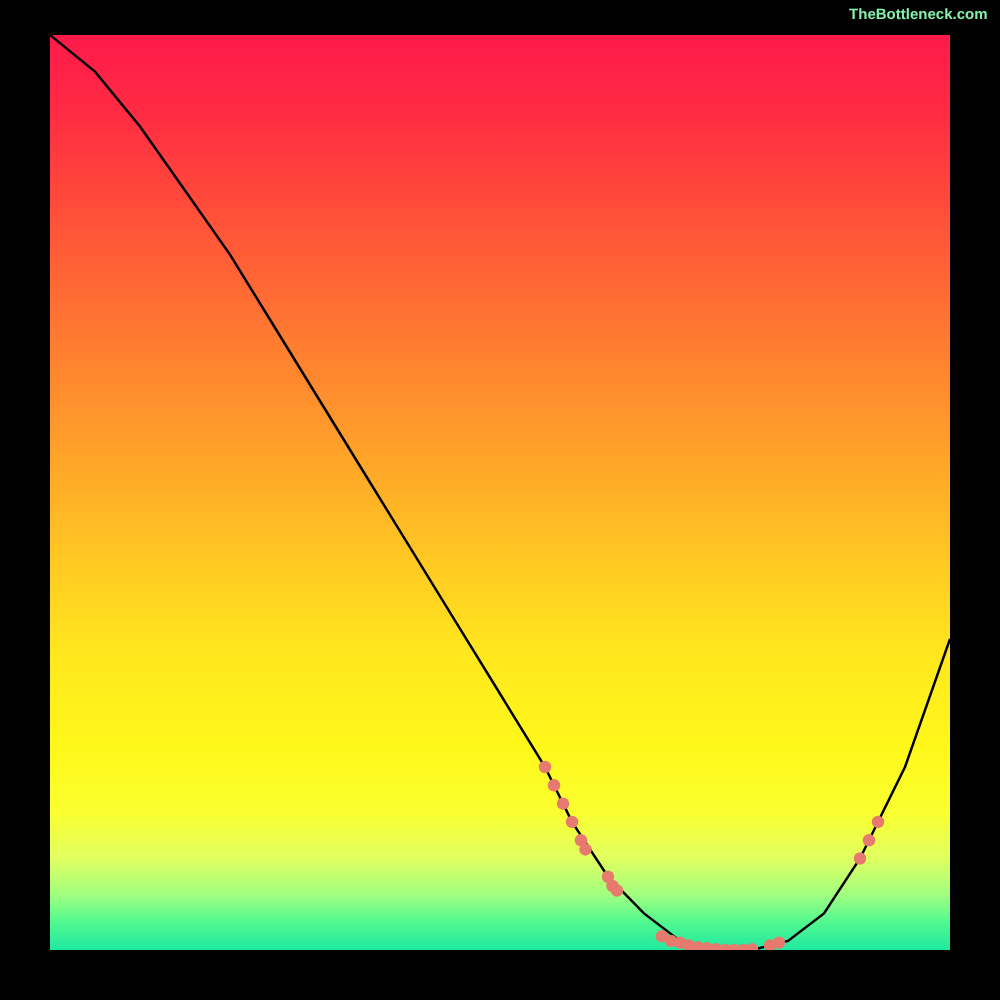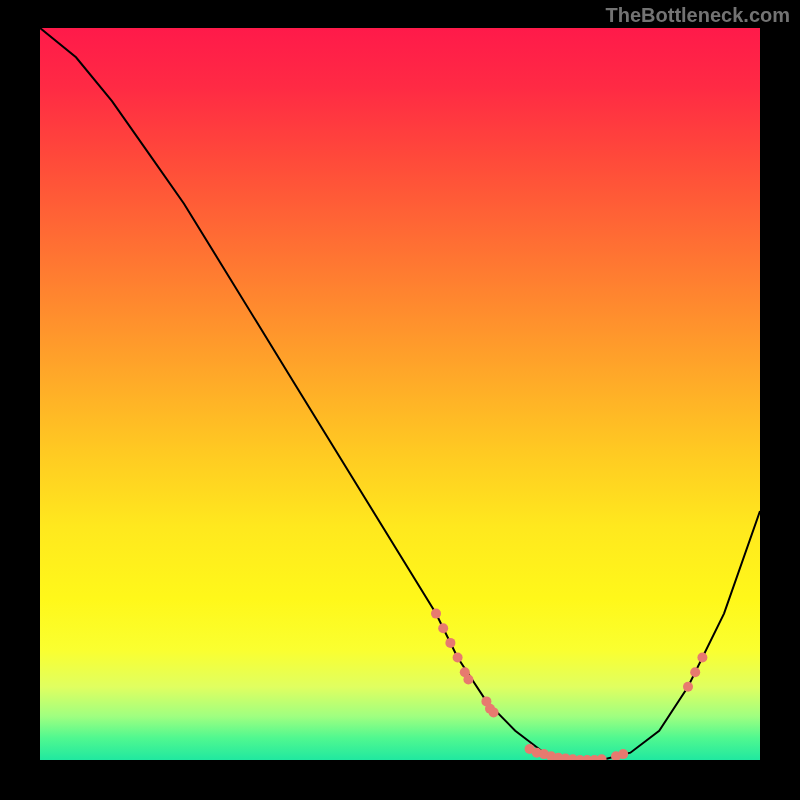--- a/index.html
+++ b/index.html
@@ -8,22 +8,22 @@
     background: #000;
     width: 800px;
     height: 800px;
     position: relative;
     font-family: Arial, sans-serif;
   }
   .watermark {
     position: absolute;
     top: 4px;
     right: 10px;
-    color: #737373;
-    font-size: 20px;
+    color: #86efac;
+    font-size: 12px;
     font-weight: bold;
     z-index: 10;
   }
   .plot-area {
     position: absolute;
     left: 40px;
     top: 28px;
     width: 720px;
     height: 732px;
   }

